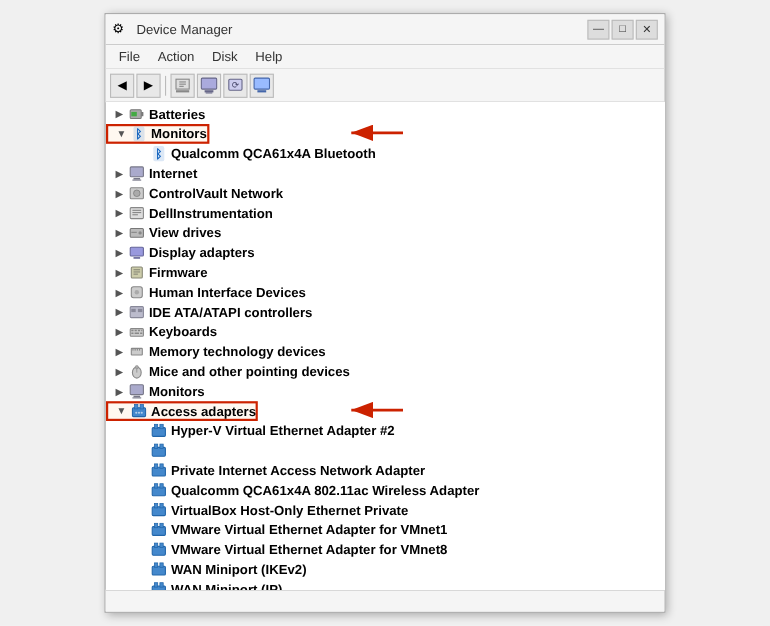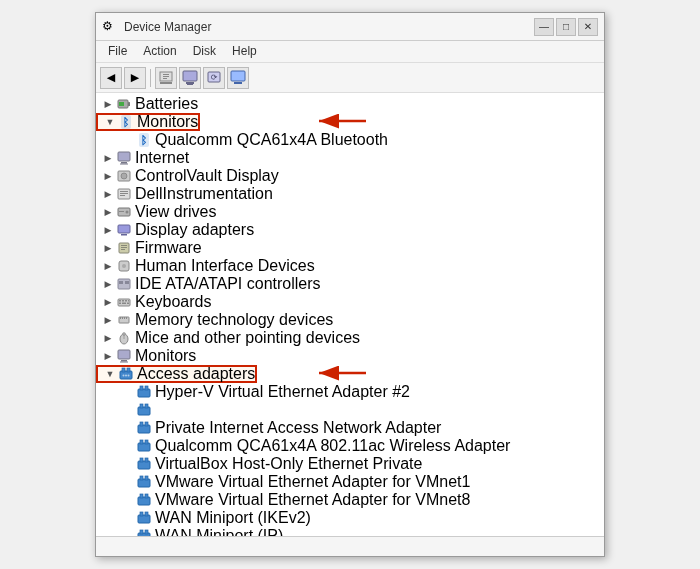--- a/index.html
+++ b/index.html
@@ -130,22 +130,23 @@
     .item-icon {
       width: 16px;
       height: 16px;
       display: inline-flex;
       align-items: center;
       justify-content: center;
       margin-right: 3px;
       flex-shrink: 0;
     }
     .item-label {
-      font-size: 16px;
+      font-size: 12px;
       color: #000;
+      font-weight: bold;
     }
     
     .indent-1 { padding-left: 4px; }
     .indent-2 { padding-left: 24px; }
 
     .status-bar {
       height: 20px;
       border-top: 1px solid #ccc;
       background: #f5f5f5;
       display: flex;
@@ -280,21 +281,21 @@
     </div>
 
     <div class="tree-item indent-1">
       <span class="expand-btn">▶</span>
       <span class="item-icon">
         <svg width="14" height="14" viewBox="0 0 14 14">
           <rect x="1" y="2" width="12" height="10" rx="1" fill="#ccc" stroke="#888" stroke-width="1"></rect>
           <circle cx="7" cy="7" r="3" fill="#aaa" stroke="#666" stroke-width="0.5"></circle>
         </svg>
       </span>
-      <span class="item-label">ControlVault Display</span>
+      <span class="item-label">ControlVault Network</span>
     </div>
 
     <div class="tree-item indent-1">
       <span class="expand-btn">▶</span>
       <span class="item-icon">
         <svg width="14" height="14" viewBox="0 0 14 14">
           <rect x="1" y="2" width="12" height="10" rx="1" fill="#ddd" stroke="#888" stroke-width="1"></rect>
           <rect x="3" y="4" width="8" height="1" fill="#888"></rect>
           <rect x="3" y="6" width="8" height="1" fill="#888"></rect>
           <rect x="3" y="8" width="5" height="1" fill="#888"></rect>

